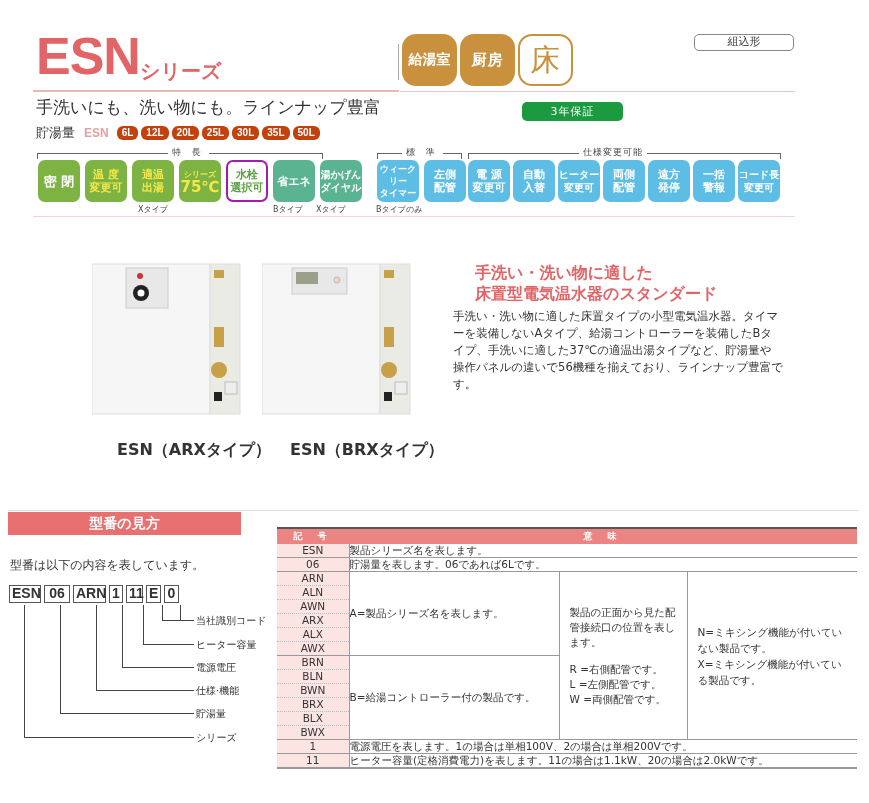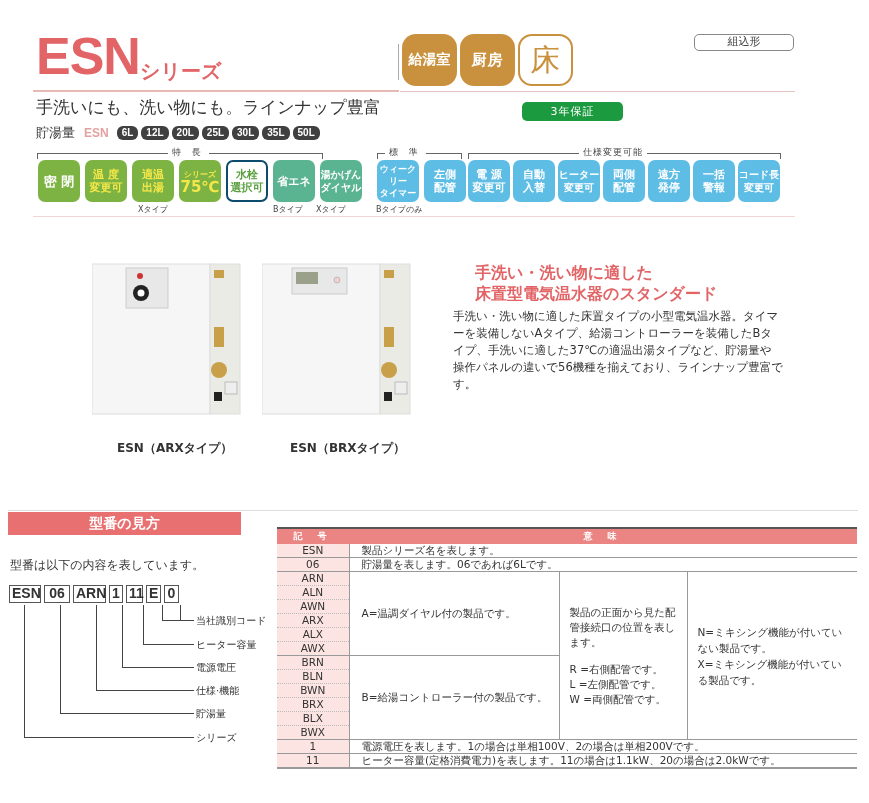--- a/index.html
+++ b/index.html
@@ -8,62 +8,62 @@
 
   
   .title-esn { left: 36px; top: 30px; font-family: "Liberation Sans", sans-serif; font-weight: bold; font-size: 52px; color: #e26466; letter-spacing: -1px; line-height: 1; }
   .title-series { left: 140px; top: 58px; font-size: 20px; color: #e26466; font-weight: bold; }
   .header-rule { left: 33px; top: 90px; width: 366px; height: 2px; background: #e7b9b3; }
   .header-rule-r { left: 400px; top: 91px; width: 395px; height: 1px; background: #e7c5c0; }
   .tagline { left: 36px; top: 96px; font-size: 17px; color: #333; }
   .capacity-row { left: 36px; top: 124px; display: flex; align-items: center; gap: 3px; }
   .cap-label { font-size: 13px; color: #333; margin-right: 6px; }
   .cap-esn { font-family: "Liberation Sans", sans-serif; font-weight: bold; font-size: 12px; color: #e3a1a0; margin-right: 5px; }
-  .cap-pill { background: #404040; color: #fff; font-family: "Liberation Sans", sans-serif; font-weight: bold; font-size: 10px; border-radius: 6px; padding: 1px 5px; height: 14px; line-height: 12px; }
+  .cap-pill { background: #c2410c; color: #fff; font-family: "Liberation Sans", sans-serif; font-weight: bold; font-size: 10px; border-radius: 6px; padding: 1px 5px; height: 14px; line-height: 12px; }
 
   
   .locs { left: 402px; top: 34px; display: flex; gap: 3px; }
   .loc { width: 55px; height: 52px; background: #c9913d; color: #fff; font-weight: bold; font-size: 15px; border-radius: 14px; display: flex; align-items: center; justify-content: center; letter-spacing: 1px; }
   .loc.outline { background: #fff; border: 2px solid #c9913d; color: #c9913d; font-size: 30px; font-weight: normal; }
   .loc-divider { left: 398px; top: 44px; width: 1px; height: 36px; background: #aaa; }
   .builtin { left: 694px; top: 34px; width: 100px; height: 17px; border: 1.5px solid #888; border-radius: 5px; font-size: 11px; text-align: center; line-height: 14px; color: #444; }
   .warranty { left: 522px; top: 102px; width: 101px; height: 19px; background: #1b9a3f; color: #fff; border-radius: 5px; font-size: 11px; text-align: center; line-height: 19px; letter-spacing: 1px; }
 
   
   .bracket { border-top: 1px solid #666; height: 6px; }
   .bracket-l { border-left: 1px solid #666; }
   .bracket-r { border-right: 1px solid #666; }
   .bracket-label { position: absolute; top: -8px; background: #fff; font-size: 9px; color: #444; padding: 0 4px; letter-spacing: 4px; }
   .feat-row { display: flex; gap: 5px; }
   .feat { width: 42px; height: 42px; border-radius: 7px; color: #fff; font-weight: bold; font-size: 11px; line-height: 13px; display: flex; align-items: center; justify-content: center; text-align: center; }
   .feat.green { background: #7cb342; }
   .feat.yellow-text { color: #f5e74a; }
   .feat.teal { background: #5bb491; }
-  .feat.outline { background: #fff; border: 2px solid #0c4a6e; color: #5aa040; }
+  .feat.outline { background: #fff; border: 2px solid #a21caf; color: #5aa040; }
   .feat.blue { background: #5ebde5; }
   .feat-note { font-size: 8px; color: #444; text-align: center; }
-  .prod-caption { font-size: 12px; font-weight: bold; color: #333; }
+  .prod-caption { font-size: 16px; font-weight: bold; color: #333; }
   .headline { left: 475px; top: 262px; font-size: 16px; font-weight: bold; color: #e26466; line-height: 21px; }
   .desc { left: 453px; top: 308px; width: 330px; font-size: 11.5px; color: #333; line-height: 17px; }
 
   
   .section-title { left: 8px; top: 512px; width: 233px; height: 23px; background: #e87070; color: #fff; font-weight: bold; font-size: 14px; text-align: center; line-height: 23px; }
   .model-desc { left: 10px; top: 557px; font-size: 12px; color: #333; }
   .code-boxes { left: 9px; top: 585px; display: flex; gap: 3px; }
   .code-box { border: 1.5px solid #555; height: 18px; font-family: "Liberation Sans", sans-serif; font-weight: bold; font-size: 14px; line-height: 15px; padding: 0 2px; text-align: center; color: #333; }
   .line { position: absolute; background: #444; }
   .leader-label { position: absolute; font-size: 10px; color: #333; }
 
   
   .tbl { left: 277px; top: 527px; width: 580px; border-collapse: collapse; font-size: 10.5px; }
   .tbl th { background: #ea8583; color: #fff; font-weight: bold; height: 16px; font-size: 9px; letter-spacing: 6px; border-top: 2px solid #555; }
   .tbl td { border-bottom: 1px solid #999; padding: 0 4px; height: 13px; line-height: 13px; }
   .tbl td.code { background: #fbe4e1; text-align: center; width: 72px; border-right: 1px solid #999; color: #333; }
   .tbl td.code.dotted { border-bottom: 1px dotted #bbb; }
-  .tbl td.meaning { padding-left: 12px; }
+  .tbl td.meaning { padding-left: 0; }
   .tbl td.vl { border-left: 1px solid #999; }
 </style>
 </head>
 <body>
 
 <div class="abs title-esn">ESN</div>
 <div class="abs title-series">シリーズ</div>
 <div class="abs header-rule"></div>
 <div class="abs header-rule-r"></div>
 <div class="abs tagline">手洗いにも、洗い物にも。ラインナップ豊富</div>
@@ -112,21 +112,21 @@
     </div>
   <div class="feat teal" style="font-size:10px">
       <span><span>湯かげん</span><br><span>ダイヤル</span></span>
     </div>
 </div>
 <div class="abs feat-note" style="left:132px;top:204px;width:42px;">Xタイプ</div>
 <div class="abs feat-note" style="left:267px;top:204px;width:42px;">Bタイプ</div>
 <div class="abs feat-note" style="left:310px;top:204px;width:42px;">Xタイプ</div>
 
 <div class="abs bracket bracket-l bracket-r" style="left:377px;top:153px;width:85px;">
-  <span class="bracket-label" style="left:7px;">標 準</span>
+  <span class="bracket-label" style="left:24px;">標 準</span>
 </div>
 <div class="abs feat-row" style="left:377px;top:160px;">
   <div class="feat blue" style="font-size:9px;line-height:12px">
       <span><span>ウィークリー</span><br><span>タイマー</span></span>
     </div>
   <div class="feat blue">
       <span><span>左側</span><br><span>配管</span></span>
     </div>
 </div>
 <div class="abs feat-note" style="left:376px;top:204px;width:50px;text-align:left;">Bタイプのみ</div>
@@ -242,21 +242,21 @@
   <tr>
     <td class="code">ESN</td>
     <td colspan="3" class="meaning">製品シリーズ名を表します。</td>
   </tr>
   <tr>
     <td class="code">06</td>
     <td colspan="3" class="meaning">貯湯量を表します。06であれば6Lです。</td>
   </tr>
   <tr>
     <td class="code dotted">ARN</td>
-    <td rowspan="6" class="meaning" style="width:210px;vertical-align:middle;">A=温調ダイヤル付の製品です。</td>
+    <td rowspan="6" class="meaning" style="width:210px;vertical-align:middle;">A=製品シリーズ名を表します。</td>
     <td rowspan="12" class="vl" style="width:128px;vertical-align:middle;line-height:15px;padding:0 10px;">
       <div>製品の正面から見た配管接続口の位置を表します。</div>
       <div style="height:12px"></div>
       <div>R =右側配管です。</div>
       <div>L =左側配管です。</div>
       <div>W =両側配管です。</div>
     </td>
     <td rowspan="12" class="vl" style="vertical-align:middle;line-height:16px;padding:0 10px;">
       <div>N=ミキシング機能が付いていない製品です。</div>
       <div>X=ミキシング機能が付いている製品です。</div>

